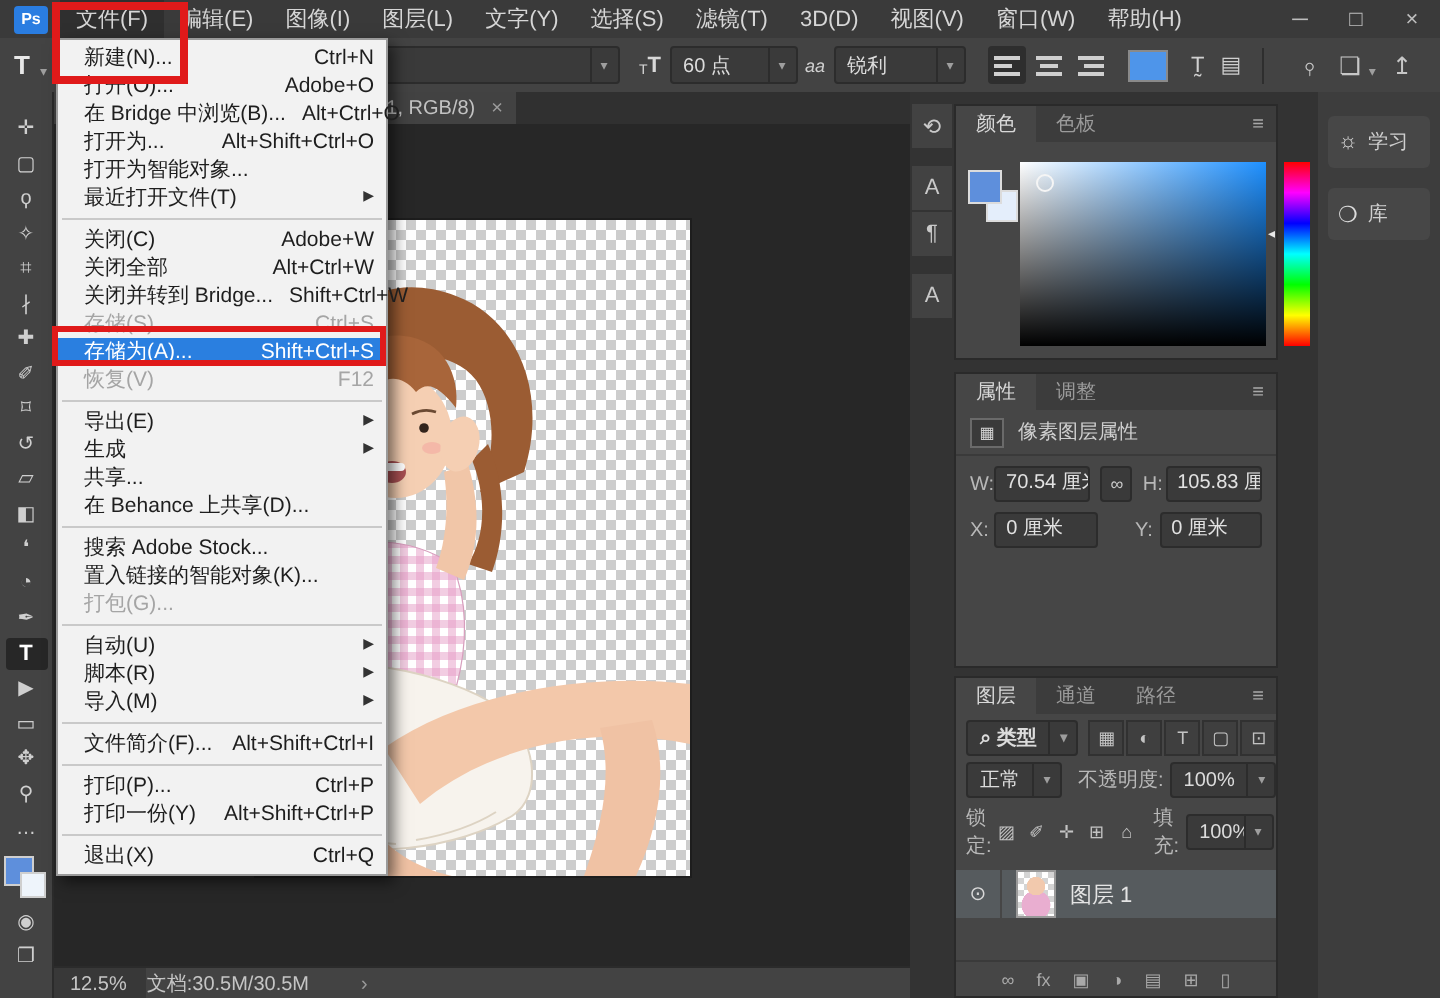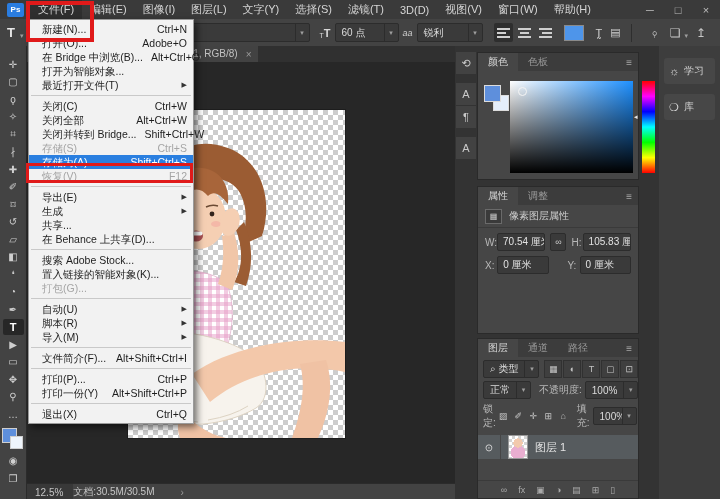--- a/index.html
+++ b/index.html
@@ -102,21 +102,21 @@
   .pp-row{display:flex;align-items:center;padding:5px 7px 0;font-size:10px;color:#b8b8b8;}
   .pp-row .lbl{width:16px;}
   .pfield{background:#3a3a3a;border:1px solid #2c2c2c;border-radius:2px;height:16px;line-height:16px;
           padding:0 5px;color:#e2e2e2;white-space:nowrap;overflow:hidden;}
   .pf-w{width:52px;} .pf-h{width:52px;} .pf-xy{width:52px;}
   .pp-link{width:20px;height:16px;background:#3a3a3a;border:1px solid #2c2c2c;border-radius:2px;color:#c9c9c9;
            display:flex;align-items:center;justify-content:center;font-size:9px;margin:0 5px;}
   
   .panel-layers{top:292px;height:161px;}
   .ly-row{display:flex;align-items:center;padding:3px 5px 0;font-size:10px;color:#b8b8b8;}
-  .ly-filter .combo{width:64px;height:16px;font-size:10px;}
+  .ly-filter .combo{width:64px;height:16px;font-size:10px;font-weight:bold;}
   .ly-ficons{display:flex;margin-left:5px;gap:1px;}
   .ly-fico{width:16px;height:16px;display:flex;align-items:center;justify-content:center;background:#3f3f3f;
            border:1px solid #313131;color:#c3c3c3;font-size:9px;}
   .ly-fdot{width:9px;height:9px;border-radius:50%;background:#e8e8e8;margin:3px 0 0 4px;}
   .ly-blend .combo{width:84px;height:16px;}
   .ly-blend .oplbl{margin:0 3px 0 8px;white-space:nowrap;}
   .ly-op{width:46px;height:16px;}
   .ly-lock .ic{width:13px;text-align:center;color:#c3c3c3;font-size:9px;margin:0 1px;}
   .ly-lock .fill{width:42px;height:16px;}
   .layerrow{margin-top:5px;height:24px;background:#565b5e;display:flex;align-items:center;color:#e4e4e4;}
@@ -445,30 +445,34 @@
       </div>
       <div class="mi">
         <span class="mi-label">打开(O)...</span>
         <span class="mi-sc">Adobe+O</span>
       </div>
       <div class="mi">
         <span class="mi-label">在 Bridge 中浏览(B)...</span>
         <span class="mi-sc">Alt+Ctrl+O</span>
       </div>
       <div class="mi">
+        <span class="mi-label">打开为...</span>
+        <span class="mi-sc">Alt+Shift+Ctrl+O</span>
+      </div>
+      <div class="mi">
         <span class="mi-label">打开为智能对象...</span>
       </div>
       <div class="mi">
         <span class="mi-label">最近打开文件(T)</span>
         <span class="mi-arrow">▶</span>
       </div>
       <div class="menu-sep"></div>
       <div class="mi">
         <span class="mi-label">关闭(C)</span>
-        <span class="mi-sc">Ctrl+W</span>
+        <span class="mi-sc">Adobe+W</span>
       </div>
       <div class="mi">
         <span class="mi-label">关闭全部</span>
         <span class="mi-sc">Alt+Ctrl+W</span>
       </div>
       <div class="mi">
         <span class="mi-label">关闭并转到 Bridge...</span>
         <span class="mi-sc">Shift+Ctrl+W</span>
       </div>
       <div class="mi disabled">

